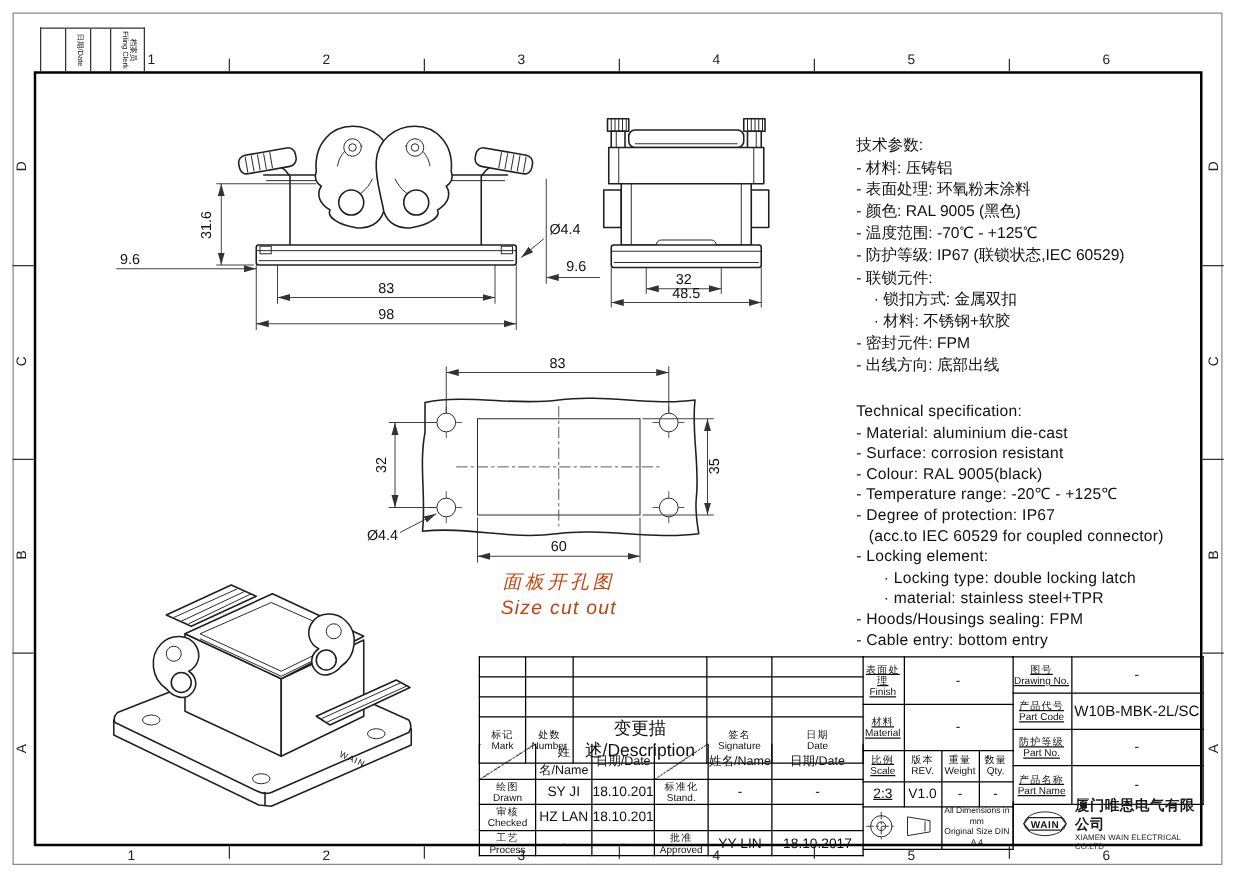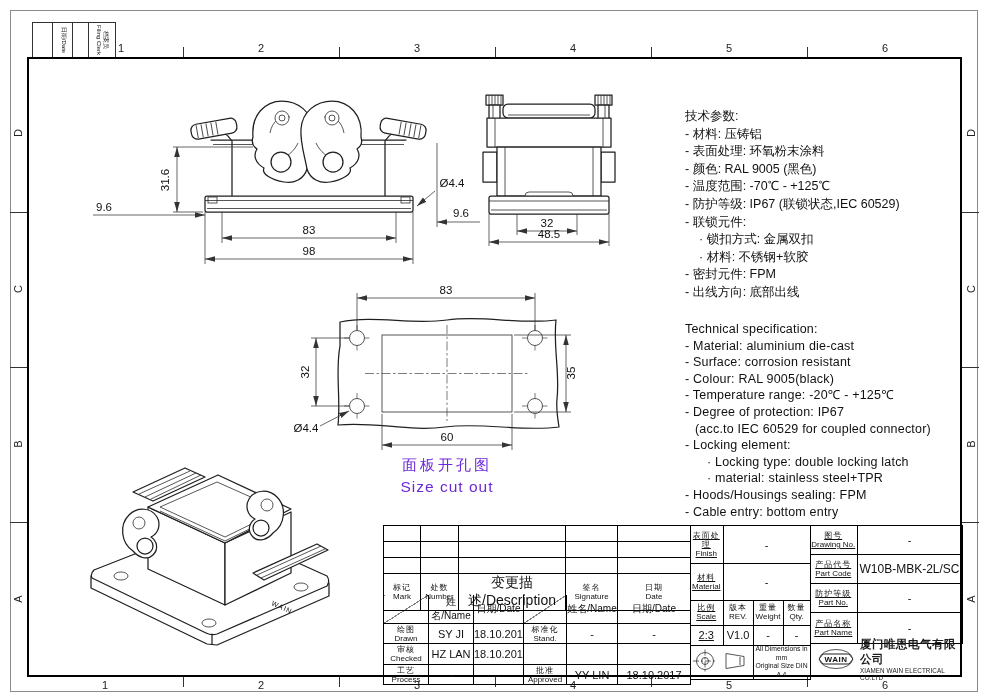--- a/index.html
+++ b/index.html
@@ -33,21 +33,21 @@
   .cl  { fill:none; stroke:#444; stroke-width:0.7; stroke-dasharray:9 2.5 2.5 2.5; }
   .dtx { font-size:11.5px; }
   
   .spec { left:685px; width:285px; font-size:12.5px; color:#111; }
   .spec-cn { top:108px; line-height:17.6px; }
   .spec-en { top:321px; line-height:16.6px; letter-spacing:0.2px; }
   .spec .ind1 { padding-left:14px; }
   .spec .ind-a { padding-left:10px; }
   .spec .ind-b { padding-left:22px; }
   
-  .pv-title { left:352px; width:190px; text-align:center; color:#6d28d9; }
+  .pv-title { left:352px; width:190px; text-align:center; color:#c2410c;font-style:italic; }
   
   table { border-collapse:collapse; table-layout:fixed; }
   td { border:1px solid #000; text-align:center; vertical-align:middle; overflow:hidden;
        font-size:11px; color:#111; padding:0; }
   .lbl2 { font-size:8px; line-height:9px; }
   .lbl2 .cn { letter-spacing:1px; }
   .hdr1 { font-size:10px; }
   .diag { background:linear-gradient(to bottom right, transparent 49.4%, #000 49.4%, #000 50.6%, transparent 50.6%); }
   .nt tr:first-child td { border-top:none; }
   .nl td:first-child { border-left:none;text-decoration:underline; }

